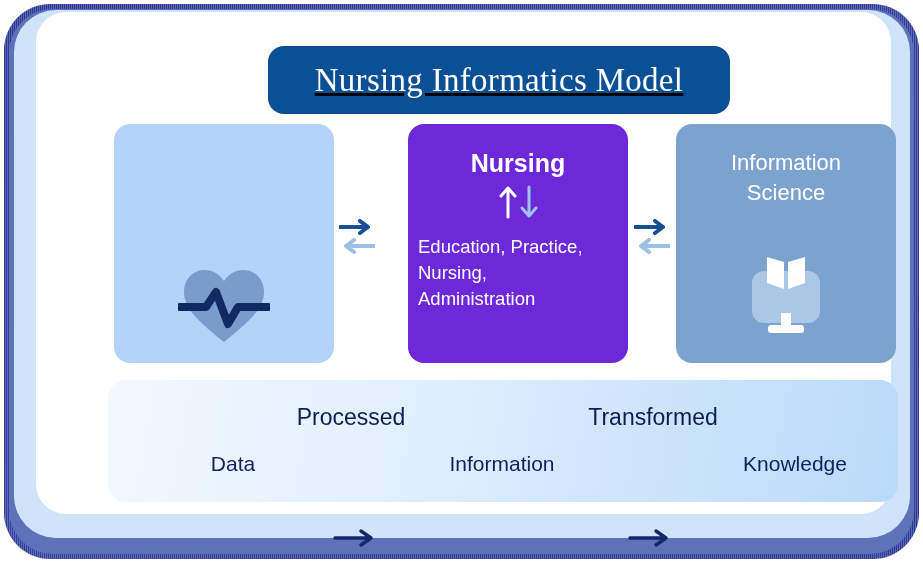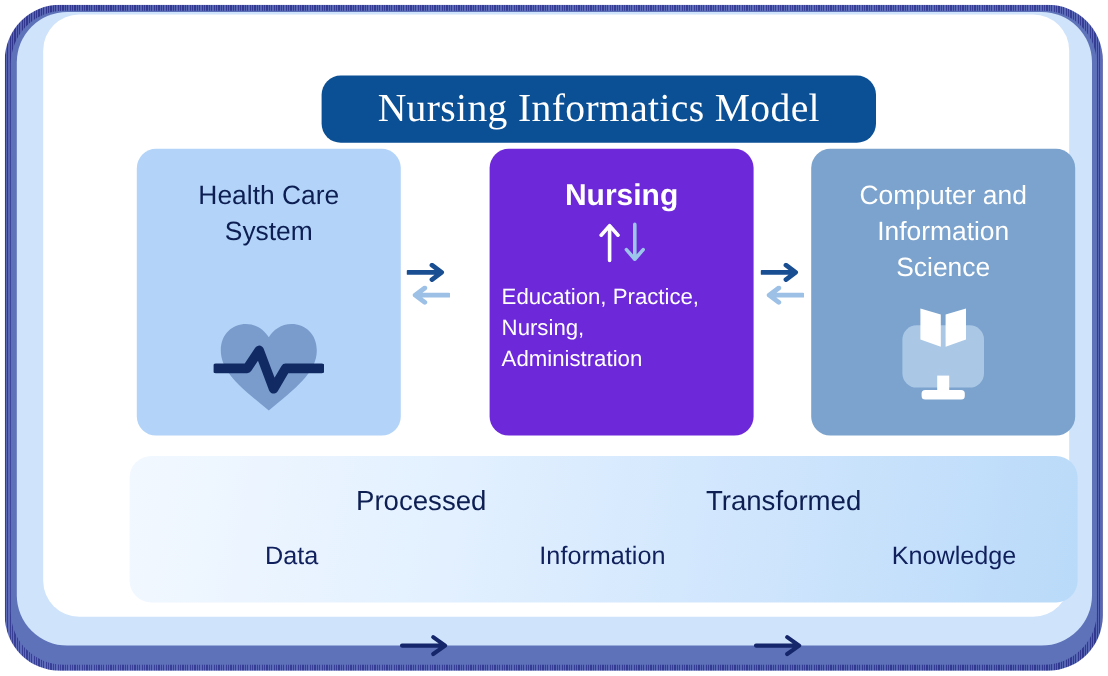--- a/index.html
+++ b/index.html
@@ -57,28 +57,29 @@
     height: 502px;
     border-radius: 30px;
     background: #ffffff;
     box-sizing: border-box;
   }
 
   
   #title-pill {
     position: absolute;
     left: 232px;
-    top: 51px;
+    top: 34px;
     width: 462px;
-    height: 56px;
+    height: 68px;
     border-radius: 16px;
     background: #0b4f94;
     display: flex;
     align-items: center;
     justify-content: center;
+    text-decoration: underline;
   }
   #title-text {
     font-family: "Liberation Serif", serif;
     font-size: 33px;
     color: #ffffff;
     letter-spacing: 0.3px;
     white-space: nowrap;
   }
 
   
@@ -202,21 +203,21 @@
     width: 100%;
     height: 32px;
   }
   .flow-step {
     position: absolute;
     font-size: 21px;
     color: #10205c;
     white-space: nowrap;
     transform: translateX(-50%);
   }
-  #step-data { left: 135px; text-align: center; }
+  #step-data { left: 125px; text-align: center; }
   #step-information { left: 394px; }
   #step-knowledge { left: 687px; }
   .flow-arrow {
     position: absolute;
     top: 76px;
     transform: translateX(-50%);
   }
   #flow-arrow-1 { left: 248px; }
   #flow-arrow-2 { left: 543px; }
 </style>
@@ -227,24 +228,20 @@
 <div id="frame-mid"></div>
 <div id="frame-band"></div>
 
 <div id="card">
 
   <div id="title-pill">
     <span id="title-text">Nursing Informatics Model</span>
   </div>
 
   <div class="concept-box" id="box-healthcare">
-    <div class="box-title" id="healthcare-title">
-      <div>Health Care</div>
-      <div>System</div>
-    </div>
     <div id="healthcare-icon">
       <svg width="92" height="80" viewBox="0 0 92 80" xmlns="http://www.w3.org/2000/svg">
         <path d="M46 76 C24 58 6 44 6 26 C6 12 16 4 27 4 C36 4 42 9 46 15 C50 9 56 4 65 4 C76 4 86 12 86 26 C86 44 68 58 46 76 Z" fill="#7a9ccc"></path>
         <path d="M2 41 L28 41 L38 26 L50 58 L60 41 L90 41" fill="none" stroke="#122a63" stroke-width="8" stroke-linecap="round" stroke-linejoin="round"></path>
       </svg>
     </div>
   </div>
 
   <div class="arrow-pair" id="arrows-left">
     <svg width="36" height="16" viewBox="0 0 36 16" xmlns="http://www.w3.org/2000/svg">
@@ -276,21 +273,20 @@
     <svg width="36" height="16" viewBox="0 0 36 16" xmlns="http://www.w3.org/2000/svg">
       <path d="M1 8 L27 8 M21 2 L29 8 L21 14" fill="none" stroke="#1a4e93" stroke-width="4" stroke-linecap="round" stroke-linejoin="round"></path>
     </svg>
     <svg width="36" height="16" viewBox="0 0 36 16" xmlns="http://www.w3.org/2000/svg">
       <path d="M35 8 L9 8 M15 2 L7 8 L15 14" fill="none" stroke="#9cc0e6" stroke-width="4" stroke-linecap="round" stroke-linejoin="round"></path>
     </svg>
   </div>
 
   <div class="concept-box" id="box-cis">
     <div class="box-title" id="cis-title">
-      <div>Computer and</div>
       <div>Information</div>
       <div>Science</div>
     </div>
     <div id="cis-icon">
       <svg width="80" height="82" viewBox="0 0 80 82" xmlns="http://www.w3.org/2000/svg">
         <rect x="6" y="16" width="68" height="52" rx="12" fill="#aac8e6"></rect>
         <rect x="35" y="58" width="10" height="14" fill="#ffffff"></rect>
         <rect x="22" y="70" width="36" height="8" rx="3" fill="#ffffff"></rect>
         <path d="M21 2 L38 7 L38 34 L21 28 Z" fill="#ffffff"></path>
         <path d="M59 2 L42 7 L42 34 L59 28 Z" fill="#ffffff"></path>

